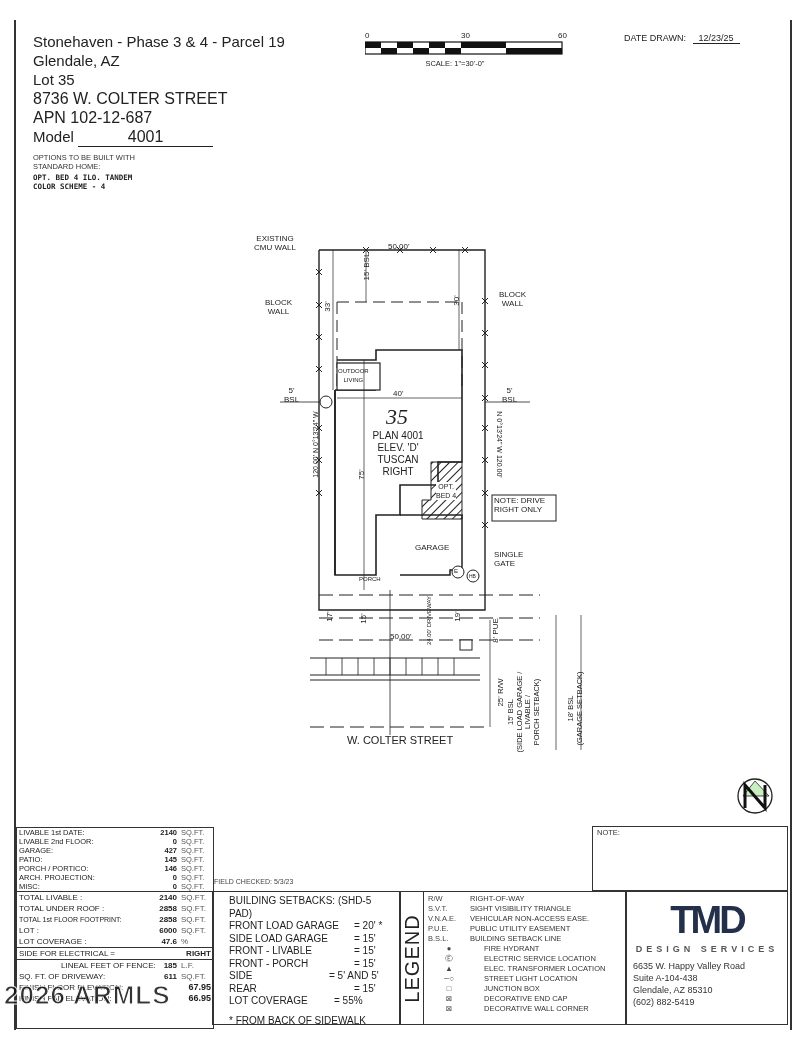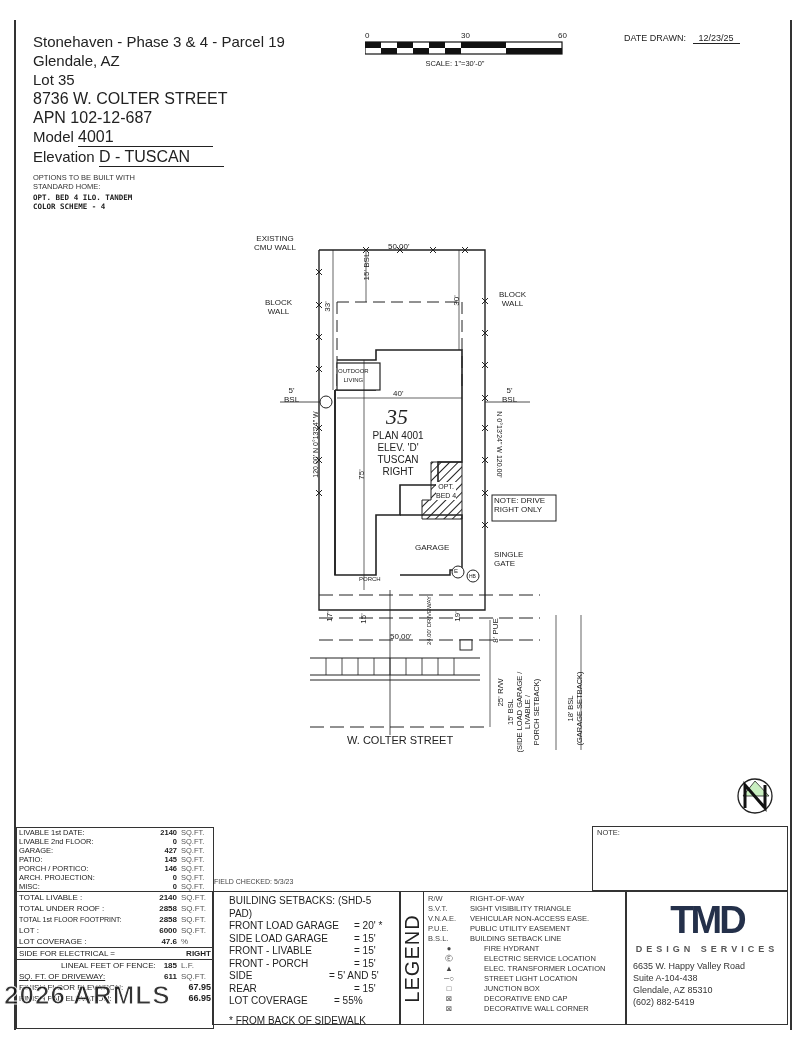--- a/index.html
+++ b/index.html
@@ -1,21 +1,21 @@
 <!DOCTYPE html>
 <html><head>
 <meta charset="utf-8">
 <style>
   html,body{margin:0;padding:0;background:#fff;}
   body{width:800px;height:1041px;position:relative;font-family:"Liberation Sans",sans-serif;color:#222;overflow:hidden;}
   .sheet{position:absolute;left:14px;top:20px;width:774px;height:1010px;border-left:2px solid #333;border-right:2px solid #333;}
   .abs{position:absolute;}
   .hdr-line{font-size:15px;line-height:19px;color:#222;}
   .big{font-size:16px;}
-  .uline{display:inline-block;border-bottom:1px solid #222;min-width:135px;text-align:left;}
+  .uline{display:inline-block;border-bottom:1px solid #222;min-width:135px;text-align:center;}
   .small{font-size:7.5px;line-height:9px;color:#333;}
   .mono{font-family:"DejaVu Sans Mono",monospace;font-size:7.5px;line-height:9px;font-weight:bold;}
   .lbl{font-size:8px;color:#222;text-align:center;line-height:9px;}
   .box{border:1.5px solid #333;}
   table.stats{border-collapse:collapse;width:100%;font-size:7.5px;}
   table.stats td{padding:0 2px;line-height:9px;white-space:nowrap;}
   table.stats td.v{text-align:right;font-weight:bold;}
   table.stats td.u{font-weight:normal;color:#555;width:30px;margin-left:32px;}
   .sect{border-top:1.5px solid #333;}
   .legend-row{display:flex;font-size:7.5px;line-height:10px;}
@@ -30,24 +30,20 @@
 
 <div class="abs" style="left:33px;top:32px;">
   <div class="hdr-line">Stonehaven - Phase 3 &amp; 4 - Parcel 19</div>
   <div class="hdr-line">Glendale, AZ</div>
   <div class="hdr-line">Lot 35</div>
   <div class="hdr-line big">8736 W. COLTER STREET</div>
   <div class="hdr-line big">APN 102-12-687</div>
   <div class="hdr-line">
     <span>Model</span>
     <span class="uline big">4001</span>
-  </div>
-  <div class="hdr-line">
-    <span>Elevation</span>
-    <span class="uline big" style="text-align:left;min-width:125px;">D - TUSCAN</span>
   </div>
   <div style="margin-top:6px;" class="small">OPTIONS TO BE BUILT WITH</div>
   <div class="small">STANDARD HOME:</div>
   <div style="margin-top:2px;" class="mono">OPT. BED 4 ILO. TANDEM</div>
   <div class="mono">COLOR SCHEME - 4</div>
 </div>
 
 <div class="abs" style="left:365px;top:31px;width:210px;">
   <div style="position:relative;height:10px;font-size:8px;">
     <span class="abs" style="left:0;">0</span>
@@ -327,21 +323,21 @@
     </table>
   <div class="sect"></div>
   <table class="stats" style="font-size:8px;">
     <tbody>
         <tr>
           <td style="line-height:11px;padding-left:44px;">LINEAL FEET OF FENCE:</td>
           <td class="v">185</td>
           <td class="u">L.F.</td>
         </tr>
     <tr>
-          <td style="line-height:11px;text-decoration:underline;">SQ. FT. OF DRIVEWAY:</td>
+          <td style="line-height:11px;">SQ. FT. OF DRIVEWAY:</td>
           <td class="v">611</td>
           <td class="u">SQ.FT.</td>
         </tr>
     <tr>
           <td style="line-height:11px;">FINISH FLOOR ELEVATION:</td>
           <td class="v" colspan="2" style="font-size:9px;">67.95</td>
         </tr>
     <tr>
           <td style="line-height:11px;">FINISH PAD ELEVATION:</td>
           <td class="v" colspan="2" style="font-size:9px;">66.95</td>

